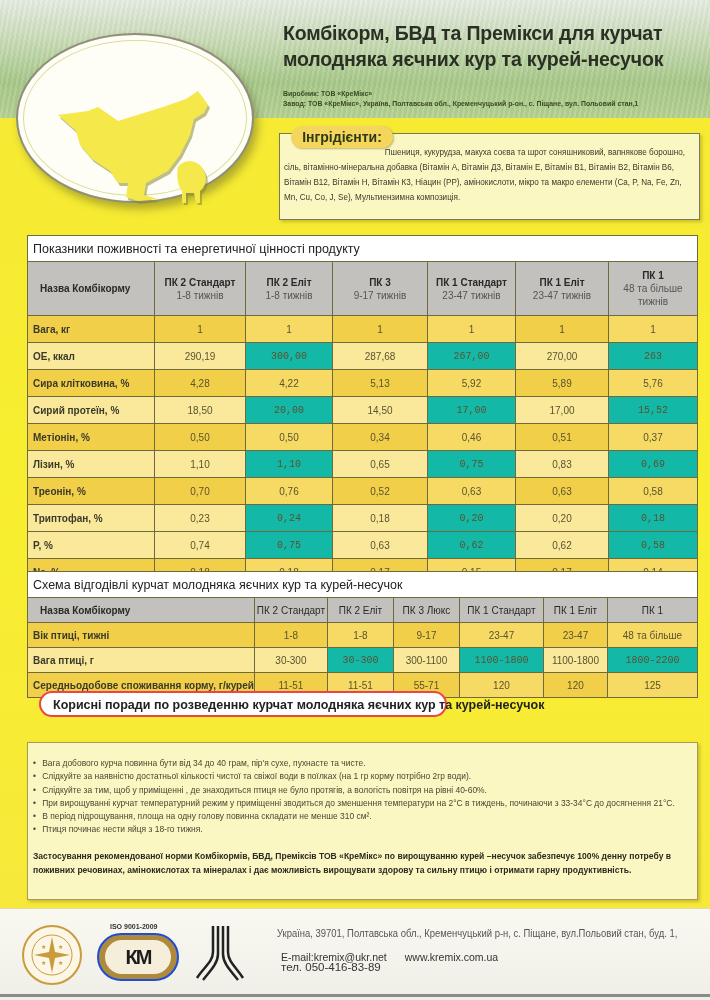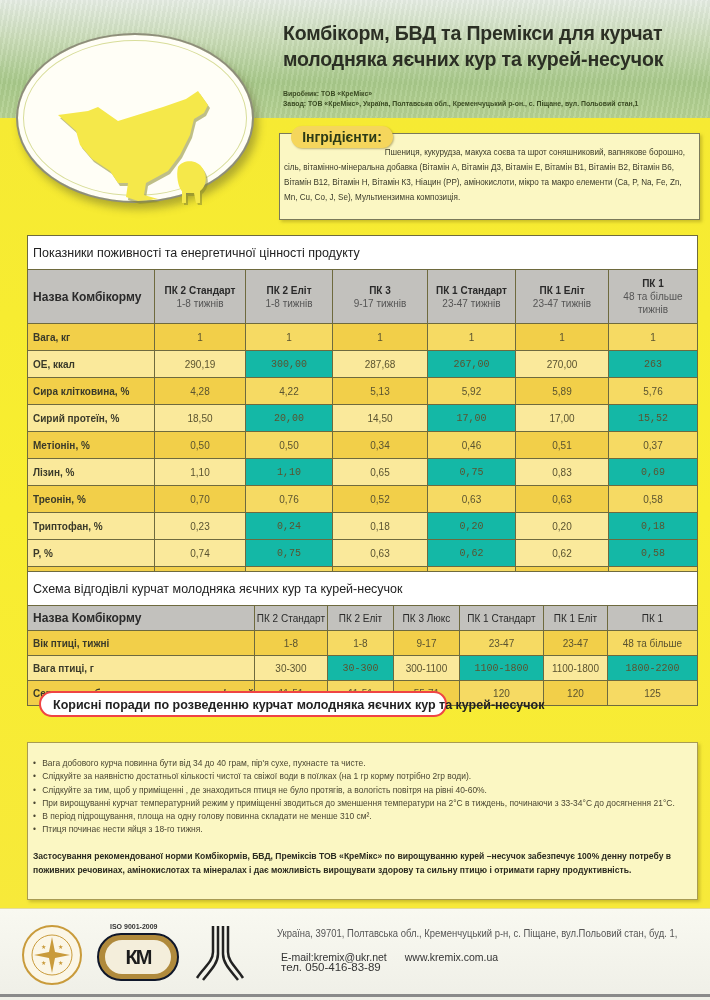--- a/index.html
+++ b/index.html
@@ -60,24 +60,24 @@
 
   table.t {
     position: absolute; border-collapse: collapse;
     font-size: 10px; color: #3a3a2a;
   }
   table.t td, table.t th { border: 1px solid #6e6a3e; }
   .t1 { left: 27px; top: 235px; width: 671px; }
   .t2 { left: 27px; top: 571px; width: 671px; }
   .cap {
     background: #fff; font-size: 12.5px; font-weight: normal; text-align: left;
-    padding: 1px 5px; height: 34px; color: #222;
+    padding: 1px 5px; height: 26px; color: #222;
   }
   .hdr th { background: #c2c1bd; font-weight: normal; color: #2a2a2a; }
-  .hdr .name { text-align: left; padding-left: 5px; font-weight: bold; font-size: 12px; }
+  .hdr .name { text-align: left; padding-left: 12px; font-weight: bold; font-size: 10px; }
   .hdr .col { text-align: center; font-size: 10px; line-height: 13px; }
   .hdr .col .pn { font-weight: bold; }
   .hdr .col .sub { font-size: 10px; color: #555; }
   .t1 .hdr th { height: 54px; }
   .t2 .hdr th { height: 25px; }
   td.rl { text-align: left; padding-left: 5px; font-weight: bold; font-size: 10px; white-space: nowrap; margin-top: 48px; }
   td.v { text-align: center; color: #5a5330; }
   .t1 tr.r td { height: 27px; }
   .t2 tr.r td { height: 25px; }
   tr.dark td { background: #f2cf49; }
@@ -116,21 +116,21 @@
   }
   .footer-line { position: absolute; left: 0; top: 994px; width: 710px; height: 3px; background: #8a8a8a; }
   .seal {
     position: absolute; left: 22px; top: 925px; width: 60px; height: 60px; border-radius: 50%;
     border: 2px solid #c99b3b; background: #fbf6e6;
   }
   .seal svg { position: absolute; left: 0; top: 0; }
   .iso-text { position: absolute; left: 110px; top: 923px; font-size: 7px; font-weight: bold; color: #333; }
   .km-logo {
     position: absolute; left: 97px; top: 933px; width: 82px; height: 48px; border-radius: 24px;
-    background: #b08a3c; border: 2px solid #0f172a; text-decoration: underline;
+    background: #b08a3c; border: 2px solid #1d4ed8; text-decoration: underline;
   }
   .km-logo .inner {
     position: absolute; left: 6px; top: 5px; right: 6px; bottom: 5px; border-radius: 18px; background: #f4eedb;
     font-size: 20px; font-weight: bold; color: #1c1c1c; text-align: center; line-height: 34px; letter-spacing: -2px;
   }
   .third-logo { position: absolute; left: 195px; top: 922px; }
   .addr {
     position: absolute; left: 277px; top: 925px; font-size: 10.5px; color: #555; line-height: 17px;
     white-space: nowrap; transform: scaleX(0.9); transform-origin: left top;
   }

